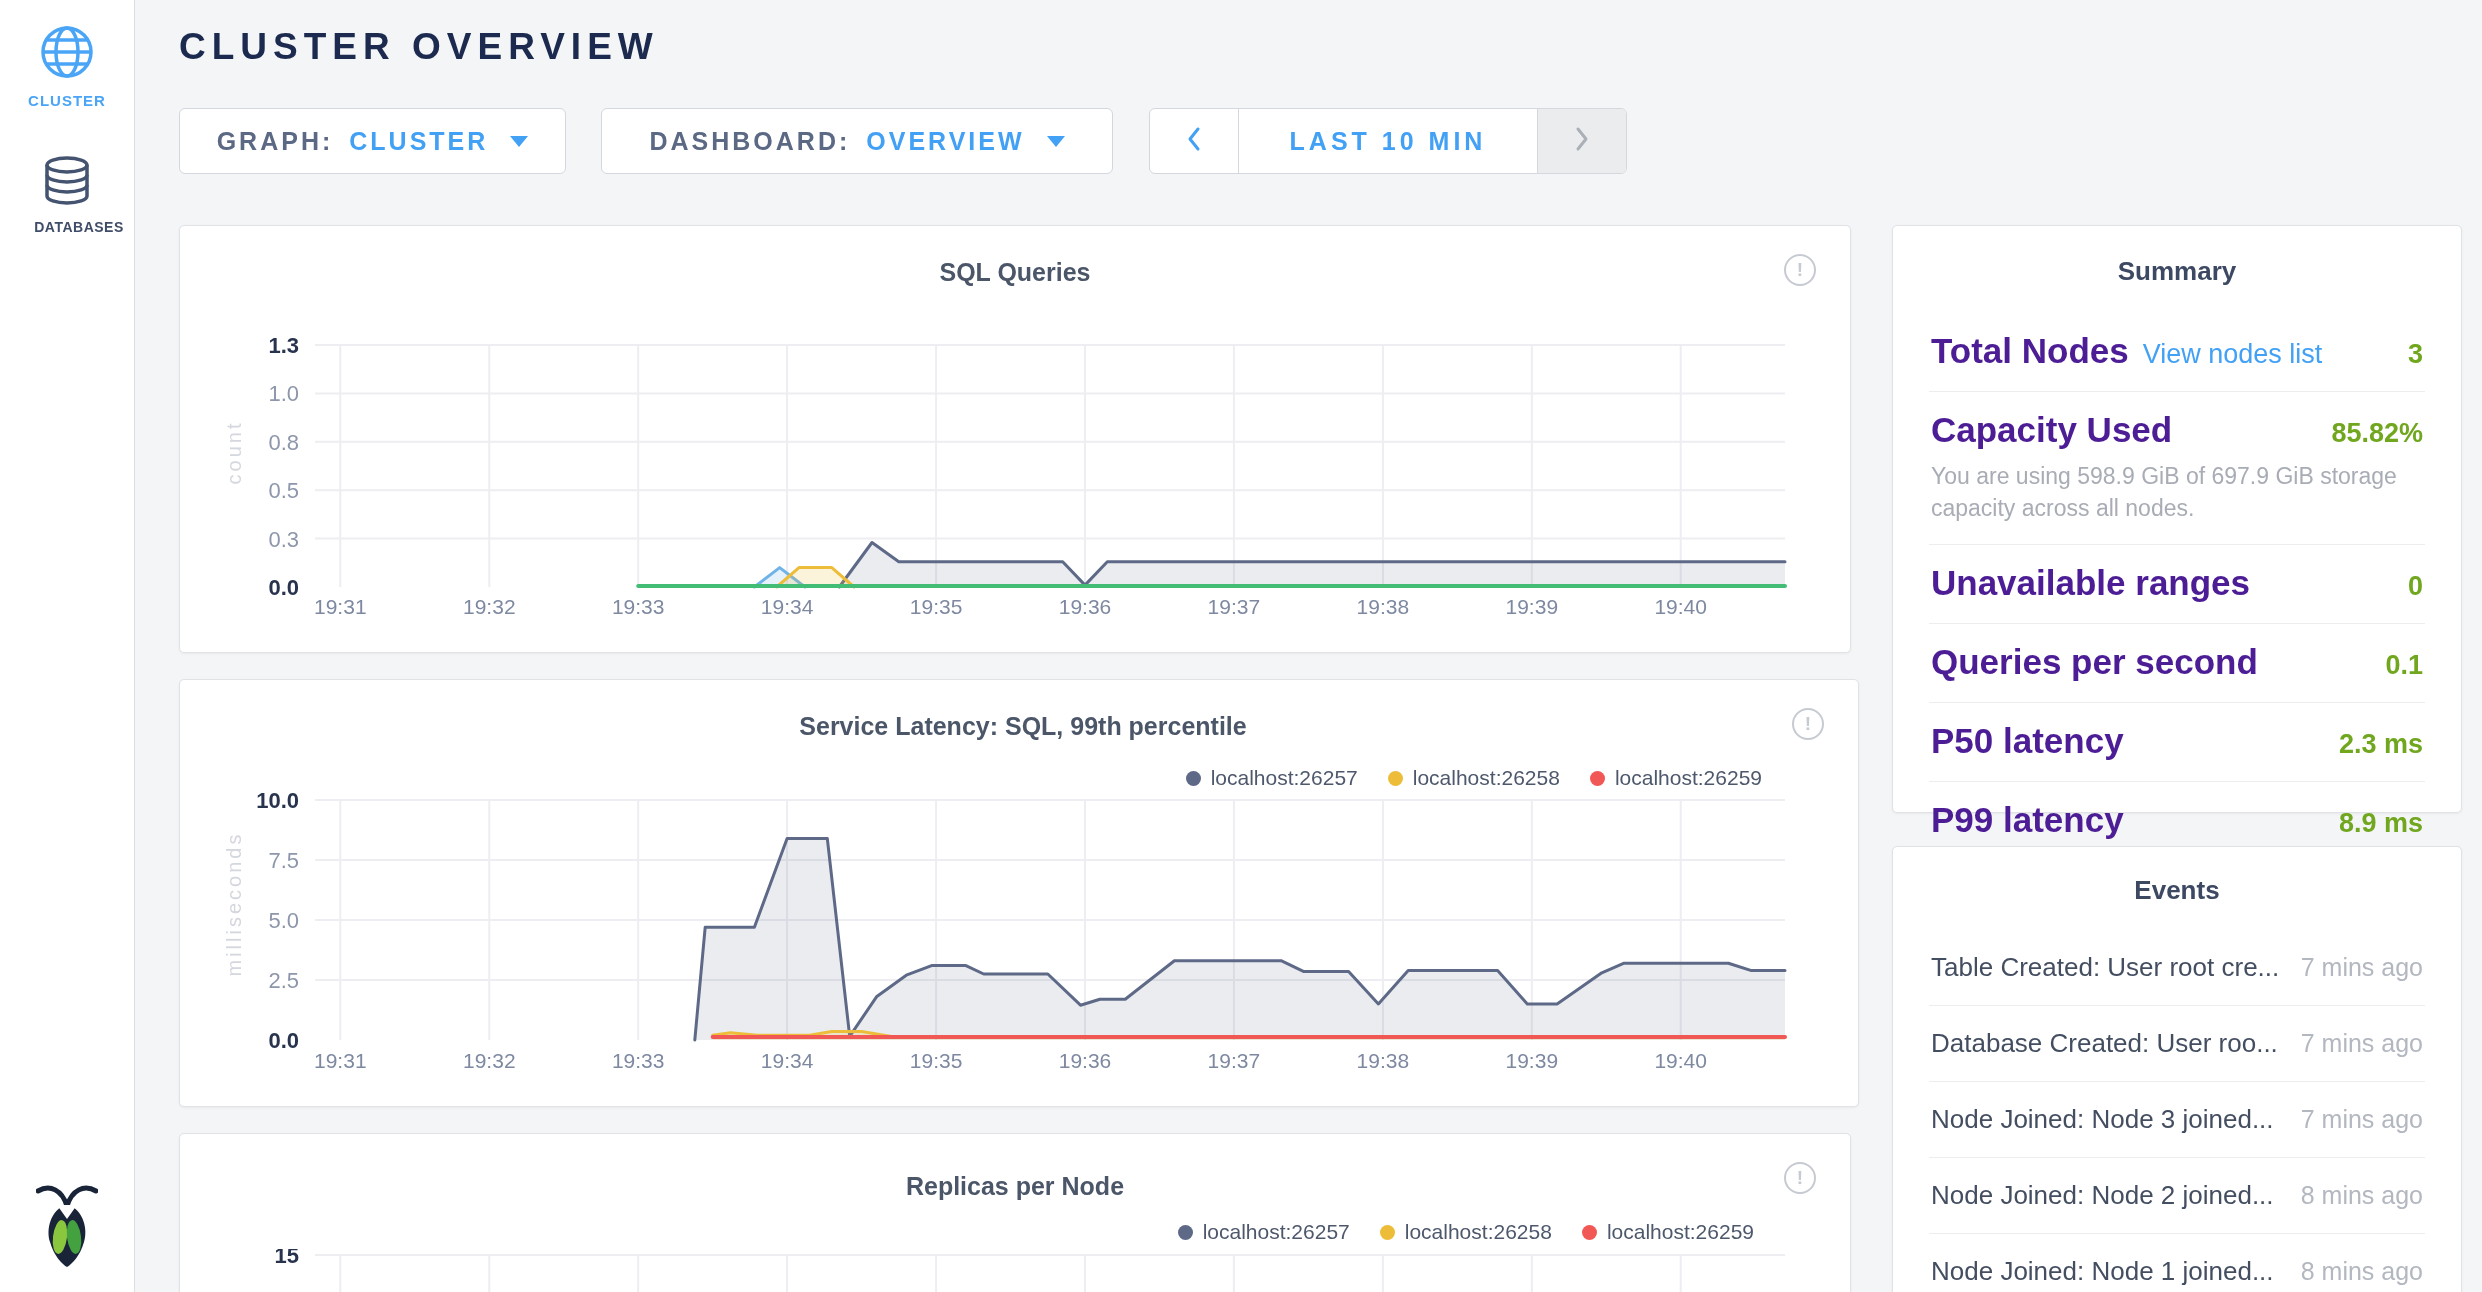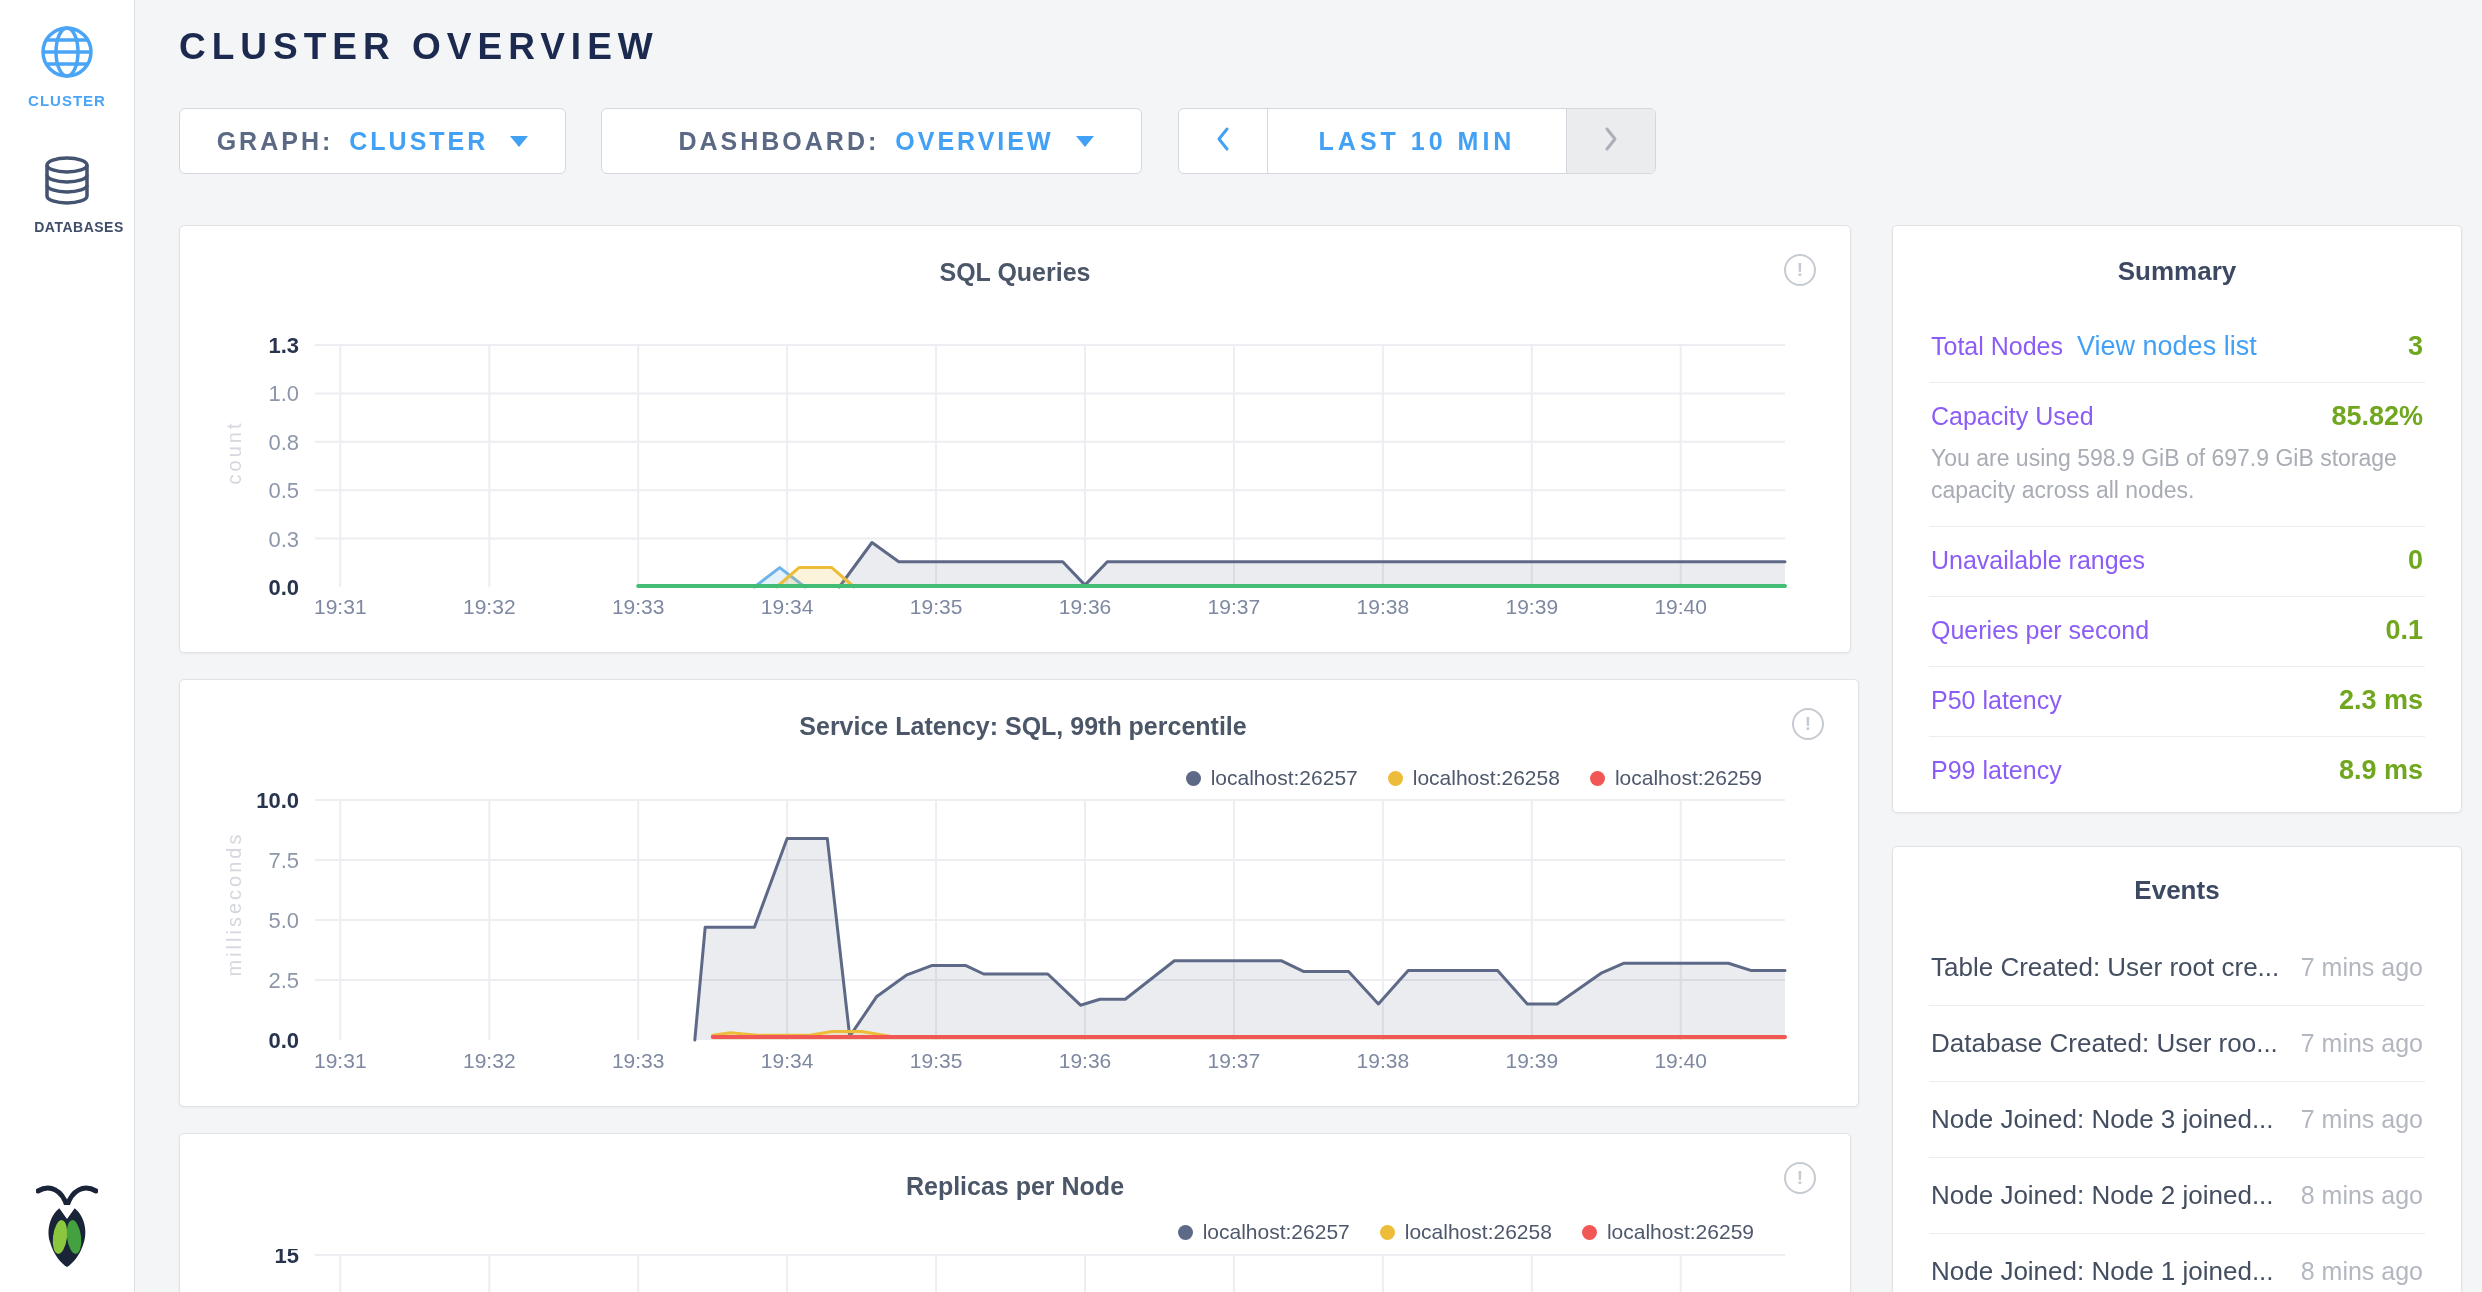--- a/index.html
+++ b/index.html
@@ -14,21 +14,21 @@
   .nav-label{display:block;margin-top:8px;font-size:15px;font-weight:bold;letter-spacing:1px;}
   .nav-cluster .nav-label{color:#4aa5f6;}
   .nav-databases .nav-label{color:#3f4d68;font-size:14px;letter-spacing:0.5px;padding-left:24px;}
   .logo{position:absolute;bottom:24px;left:50%;transform:translateX(-50%);line-height:0;}
   
   .main{flex:1;position:relative;padding-left:44px;}
   .page-title{margin:26px 0 0 0;font-size:37px;font-weight:700;letter-spacing:6px;color:#1b2a4e;}
   .controls{display:flex;margin-top:40px;}
   .dropdown{height:64px;background:#fff;border:1px solid #d5d7de;border-radius:6px;display:flex;align-items:center;justify-content:center;cursor:pointer;}
   .dd-graph{width:385px;}
-  .dd-dashboard{width:510px;margin-left:35px;padding-left:29px;}
+  .dd-dashboard{width:510px;margin-left:35px;}
   .dd-label{font-size:25px;font-weight:bold;color:#5b6984;letter-spacing:3px;}
   .dd-value{font-size:25px;font-weight:bold;color:#42a0f5;letter-spacing:3px;margin-left:16px;}
   .caret{width:0;height:0;border-left:9px solid transparent;border-right:9px solid transparent;border-top:11px solid #42a0f5;margin-left:22px;}
   .time-selector{display:flex;margin-left:36px;height:64px;border:1px solid #d5d7de;border-radius:6px;background:#fff;overflow:hidden;}
   .ts-btn{width:88px;display:flex;align-items:center;justify-content:center;cursor:pointer;}
   .ts-prev{border-right:1px solid #d5d7de;color:#42a0f5;}
   .ts-label{width:298px;display:flex;align-items:center;justify-content:center;font-size:25px;font-weight:bold;letter-spacing:4px;color:#42a0f5;cursor:pointer;}
   .ts-next{border-left:1px solid #d5d7de;background:#ebecee;color:#abafb8;}
   
   .content{display:flex;margin-top:51px;}
@@ -52,21 +52,21 @@
   .right-col{width:570px;margin-left:33px;display:flex;flex-direction:column;}
   .side-panel{background:#fff;border:1px solid #e0e2e6;border-radius:5px;box-shadow:0 1px 3px rgba(0,0,0,.05);padding:0 36px;box-sizing:border-box;}
   #summary-panel{height:588px;}
   #events-panel{height:600px;margin-top:33px;}
   .side-title{text-align:center;margin-top:30px;font-size:26px;font-weight:bold;color:#3d4963;}
   #events-panel .side-title{margin-top:28px;}
   .summary-rows{margin-top:26px;}
   .summary-row{border-bottom:1px solid #ebedef;padding:18px 2px 20px;}
   .summary-row:last-child{border-bottom:none;}
   .sr-main{display:flex;align-items:baseline;}
-  .sr-label{font-size:25px;color:#8b5cf6;}
+  .sr-label{font-size:35px;color:#4c1d95;font-weight:bold;}
   .sr-link{font-size:27px;color:#42a0f5;margin-left:14px;cursor:pointer;text-decoration:none;}
   .sr-value{margin-left:auto;font-size:27px;font-weight:bold;color:#71a61f;white-space:nowrap;}
   .sr-note{margin-top:10px;font-size:23px;color:#a8acb4;line-height:32px;}
   .events-list{margin-top:24px;}
   .event-row{display:flex;border-bottom:1px solid #ebedef;padding:22px 2px;align-items:baseline;}
   .event-text{font-size:26px;color:#444e61;flex:1;}
   .event-time{font-size:25px;color:#b3b7c0;margin-left:12px;white-space:nowrap;}
 </style>
 </head>
 <body>

